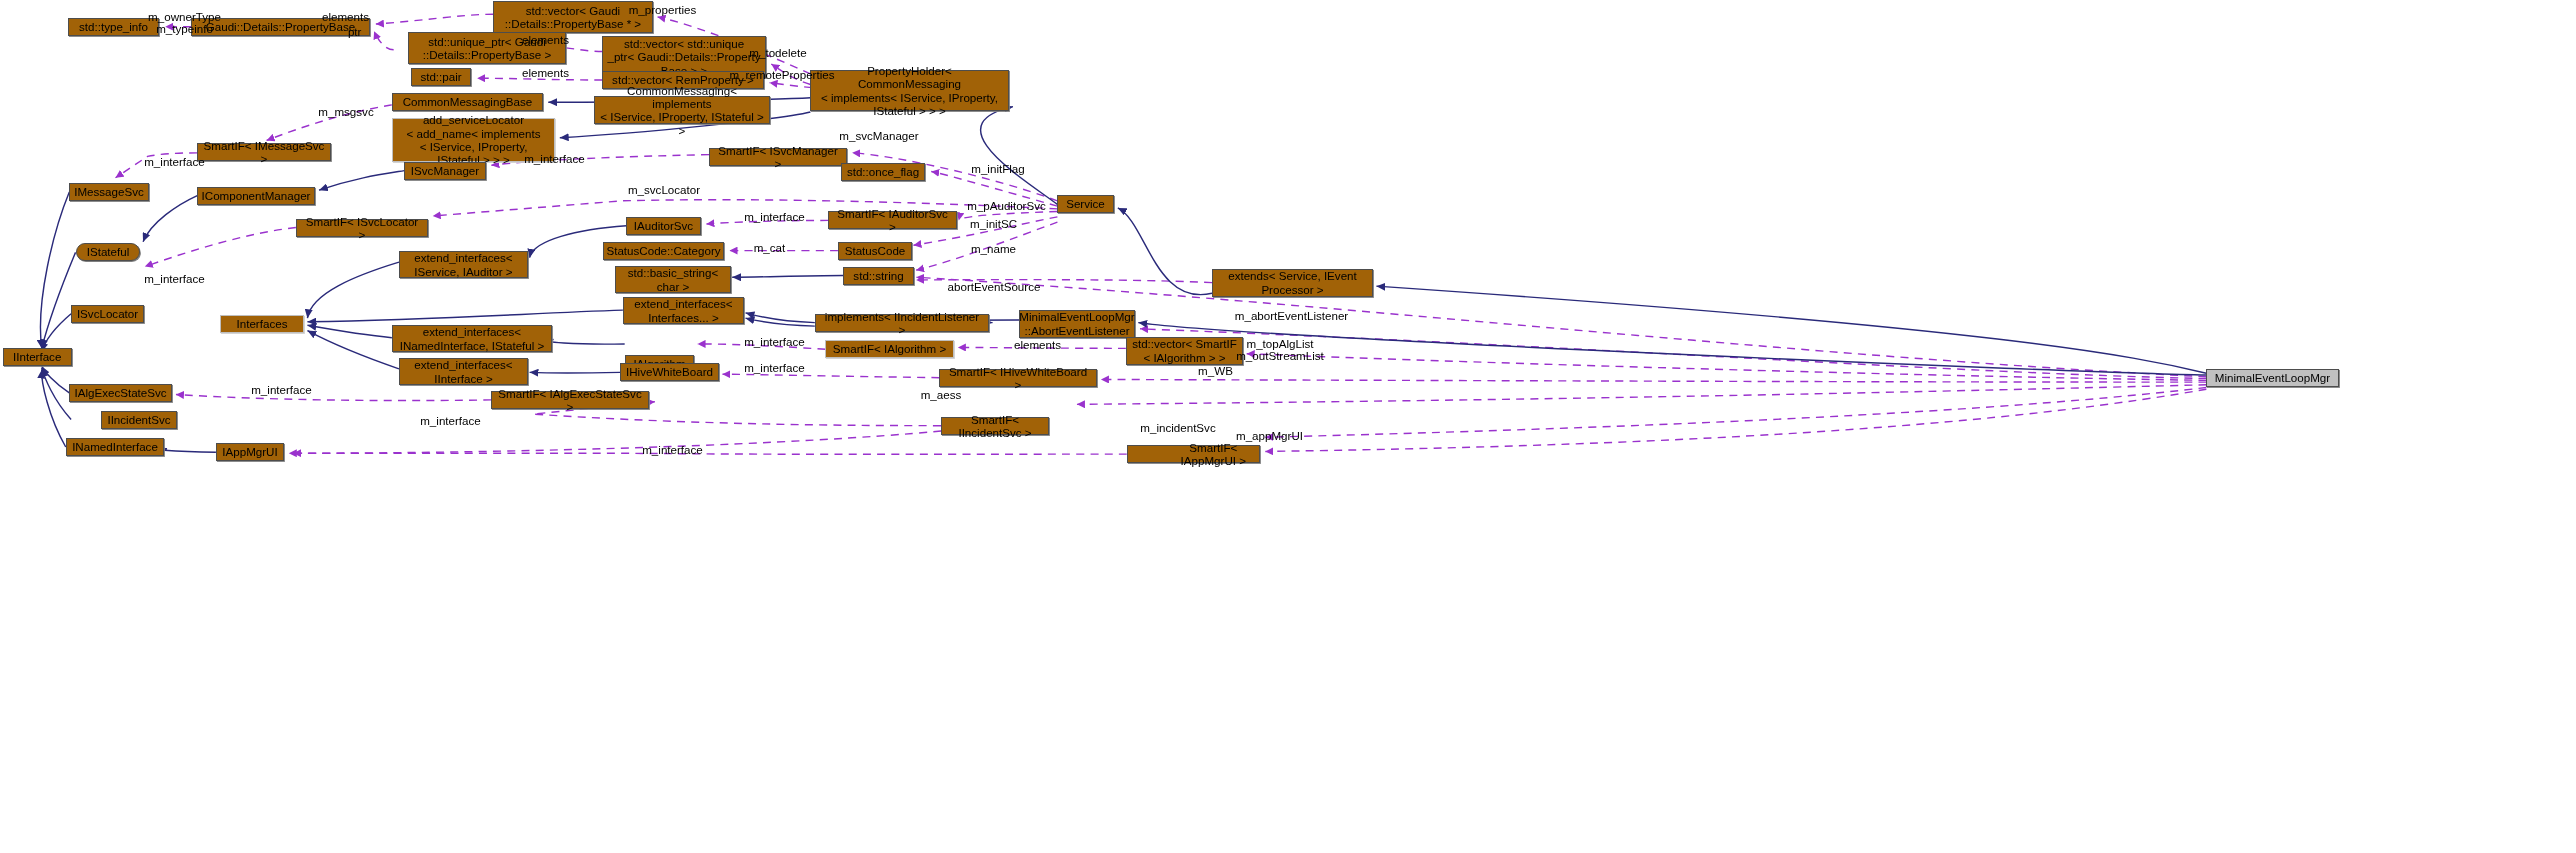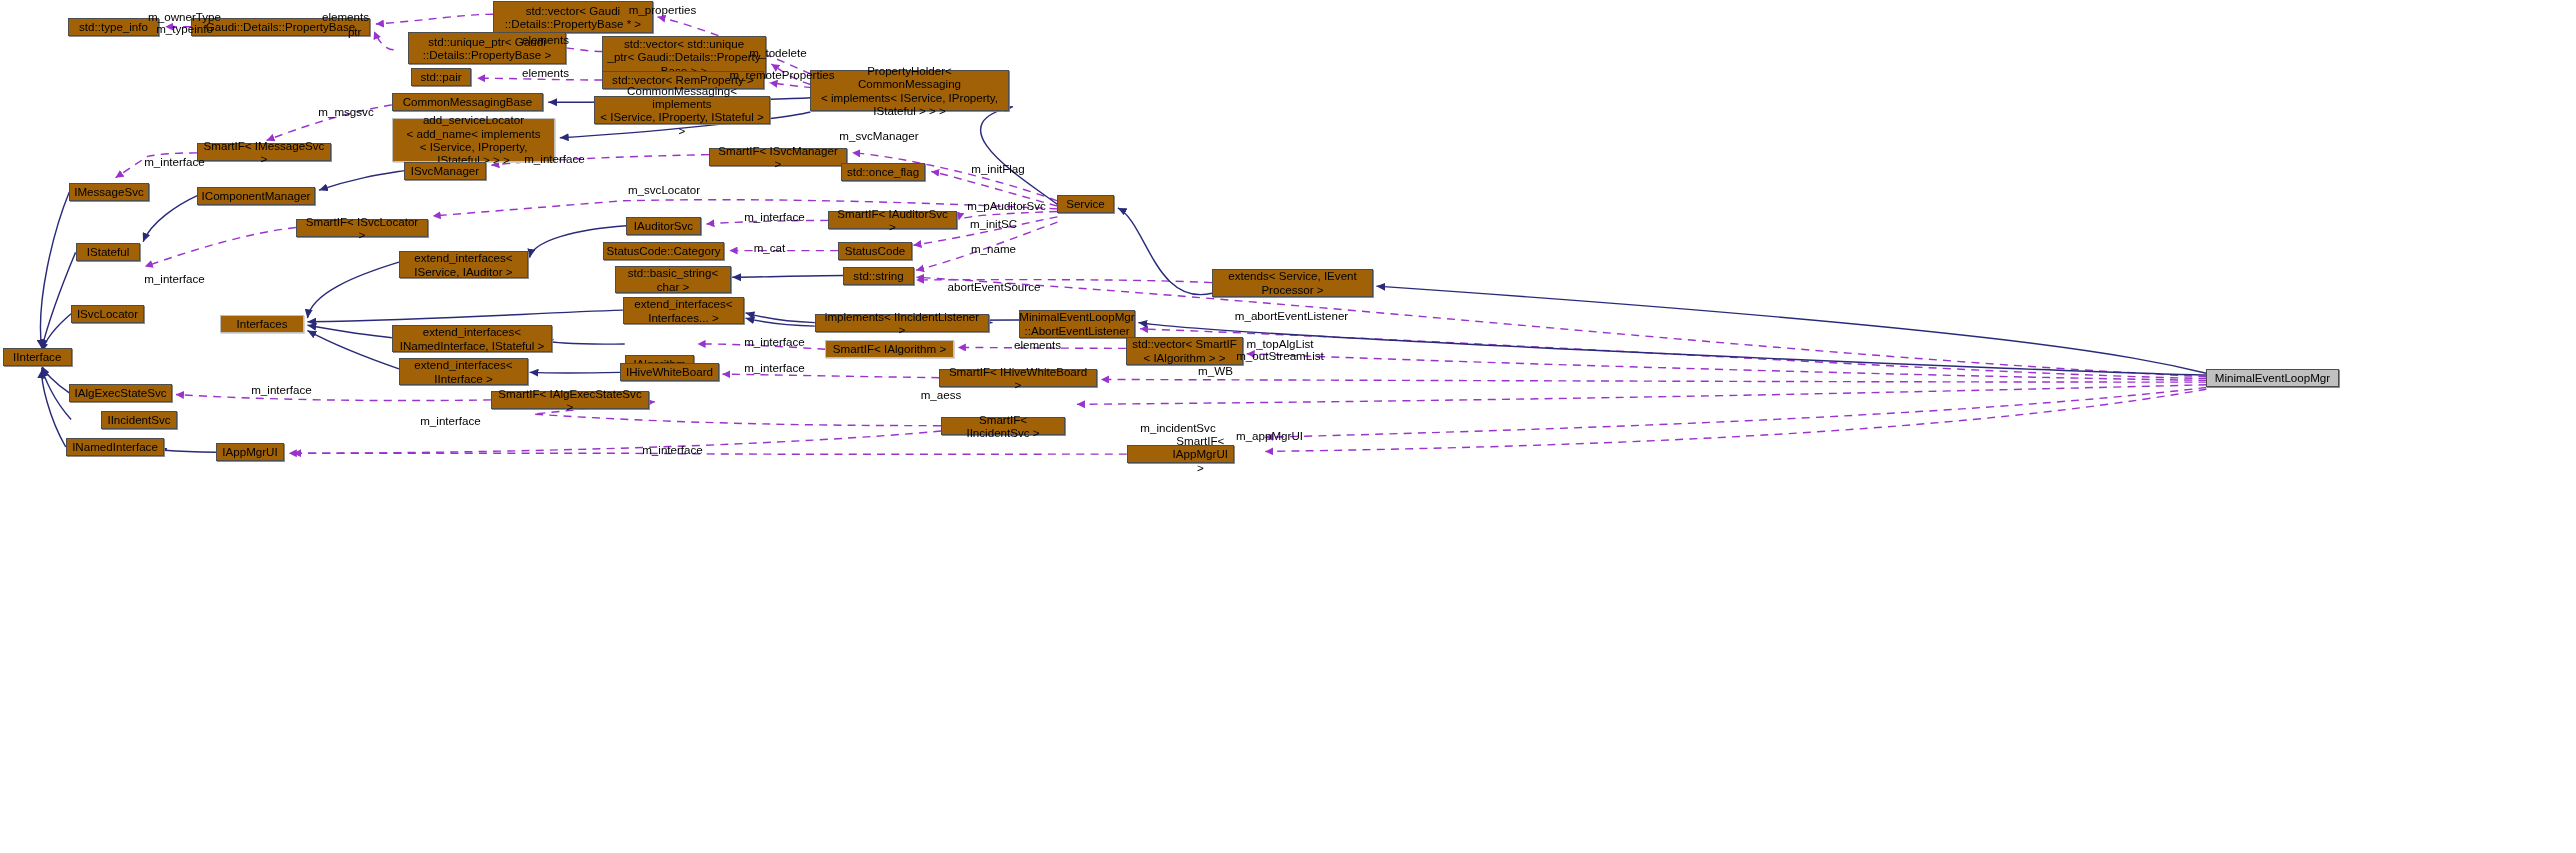--- a/index.html
+++ b/index.html
@@ -149,21 +149,21 @@
       <div class="node" style="left: 197px; top: 143px; width: 134px; height: 18px;">SmartIF&lt; IMessageSvc &gt;</div>
       <div class="node" style="left: 709px; top: 148px; width: 138px; height: 18px;">SmartIF&lt; ISvcManager &gt;</div>
       <div class="node" style="left: 404px; top: 162px; width: 82px; height: 18px;">ISvcManager</div>
       <div class="node" style="left: 841px; top: 163px; width: 84px; height: 18px;">std::once_flag</div>
       <div class="node" style="left: 69px; top: 183px; width: 80px; height: 18px;">IMessageSvc</div>
       <div class="node" style="left: 197px; top: 187px; width: 118px; height: 18px;">IComponentManager</div>
       <div class="node" style="left: 1057px; top: 195px; width: 57px; height: 18px;">Service</div>
       <div class="node" style="left: 626px; top: 217px; width: 75px; height: 18px;">IAuditorSvc</div>
       <div class="node" style="left: 828px; top: 211px; width: 129px; height: 18px;">SmartIF&lt; IAuditorSvc &gt;</div>
       <div class="node" style="left: 296px; top: 219px; width: 132px; height: 18px;">SmartIF&lt; ISvcLocator &gt;</div>
-      <div class="node" style="left: 76px; top: 243px; width: 64px; height: 18px;">IStateful</div>
+      <div class="node" style="left: 76px; top: 243px; width: 64px; height: 18px; border-radius: 9px;">IStateful</div>
       <div class="node" style="left: 603px; top: 242px; width: 121px; height: 18px;">StatusCode::Category</div>
       <div class="node" style="left: 838px; top: 242px; width: 74px; height: 18px;">StatusCode</div>
       <div class="node" style="left: 399px; top: 251px; width: 129px; height: 27px;">extend_interfaces&lt;
 IService, IAuditor &gt;</div>
       <div class="node" style="left: 615px; top: 266px; width: 116px; height: 27px;">std::basic_string&lt;
 char &gt;</div>
       <div class="node" style="left: 843px; top: 267px; width: 71px; height: 18px;">std::string</div>
       <div class="node" style="left: 1212px; top: 269px; width: 161px; height: 27.5px;">extends&lt; Service, IEvent
 Processor &gt;</div>
       <div class="node" style="left: 71px; top: 305px; width: 73px; height: 18px;">ISvcLocator</div>
@@ -181,24 +181,24 @@
       <div class="node" style="left: 1126px; top: 337px; width: 117px; height: 27.5px;">std::vector&lt; SmartIF
 &lt; IAlgorithm &gt; &gt;</div>
       <div class="node" style="left: 399px; top: 358px; width: 129px; height: 27px;">extend_interfaces&lt;
 IInterface &gt;</div>
       <div class="node" style="left: 620px; top: 363px; width: 99px; height: 18px;">IHiveWhiteBoard</div>
       <div class="node" style="left: 939px; top: 369px; width: 158px; height: 18px;">SmartIF&lt; IHiveWhiteBoard &gt;</div>
       <div class="node current" style="left: 2206px; top: 369px; width: 133px; height: 18px;">MinimalEventLoopMgr</div>
       <div class="node" style="left: 69px; top: 384px; width: 103px; height: 18px;">IAlgExecStateSvc</div>
       <div class="node" style="left: 491px; top: 391px; width: 158px; height: 18px;">SmartIF&lt; IAlgExecStateSvc &gt;</div>
       <div class="node" style="left: 71px; top: 411px; width: 76px; height: 18px; margin-left: 30px;">IIncidentSvc</div>
-      <div class="node" style="left: 941px; top: 417px; width: 124px; height: 18px;">SmartIF&lt; IIncidentSvc &gt;</div>
+      <div class="node" style="left: 941px; top: 417px; width: 108px; height: 18px;">SmartIF&lt; IIncidentSvc &gt;</div>
       <div class="node" style="left: 66px; top: 438px; width: 98px; height: 18px;">INamedInterface</div>
       <div class="node" style="left: 216px; top: 443px; width: 68px; height: 18px;">IAppMgrUI</div>
-      <div class="node" style="left: 1127px; top: 445px; width: 107px; height: 18px; padding-left: 44px;">SmartIF&lt; IAppMgrUI &gt;</div>
+      <div class="node" style="left: 1127px; top: 445px; width: 133px; height: 18px; padding-left: 44px;">SmartIF&lt; IAppMgrUI &gt;</div>
     </div>
   <div id="labels-layer">
       <div class="edge-label" style="left: 140px; top: 10.7px; width: 89px;">m_ownerType
 m_typeinfo</div>
       <div class="edge-label" style="left: 318px; top: 10.7px; width: 55px;">elements</div>
       <div class="edge-label" style="left: 626px; top: 4.4px; width: 73px;">m_properties</div>
       <div class="edge-label" style="left: 328px; top: 26px; width: 21.3px; margin-left: 16px;">ptr</div>
       <div class="edge-label" style="left: 518px; top: 34px; width: 55px;">elements</div>
       <div class="edge-label" style="left: 745px; top: 47px; width: 66px;">m_todelete</div>
       <div class="edge-label" style="left: 518px; top: 67px; width: 55px;">elements</div>

